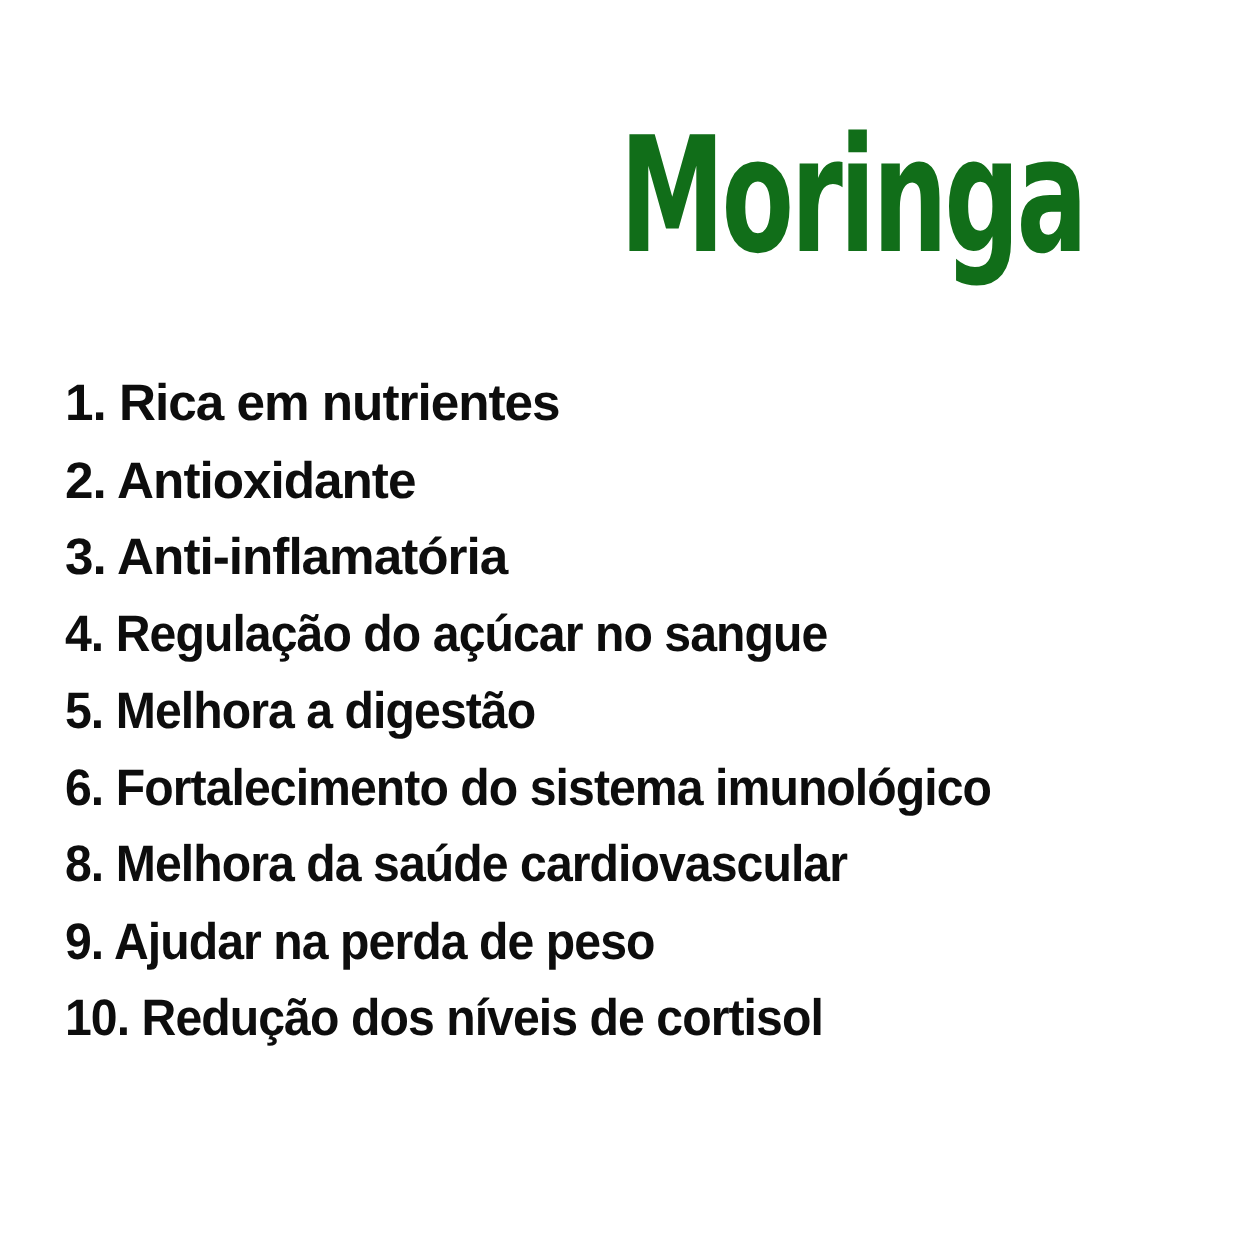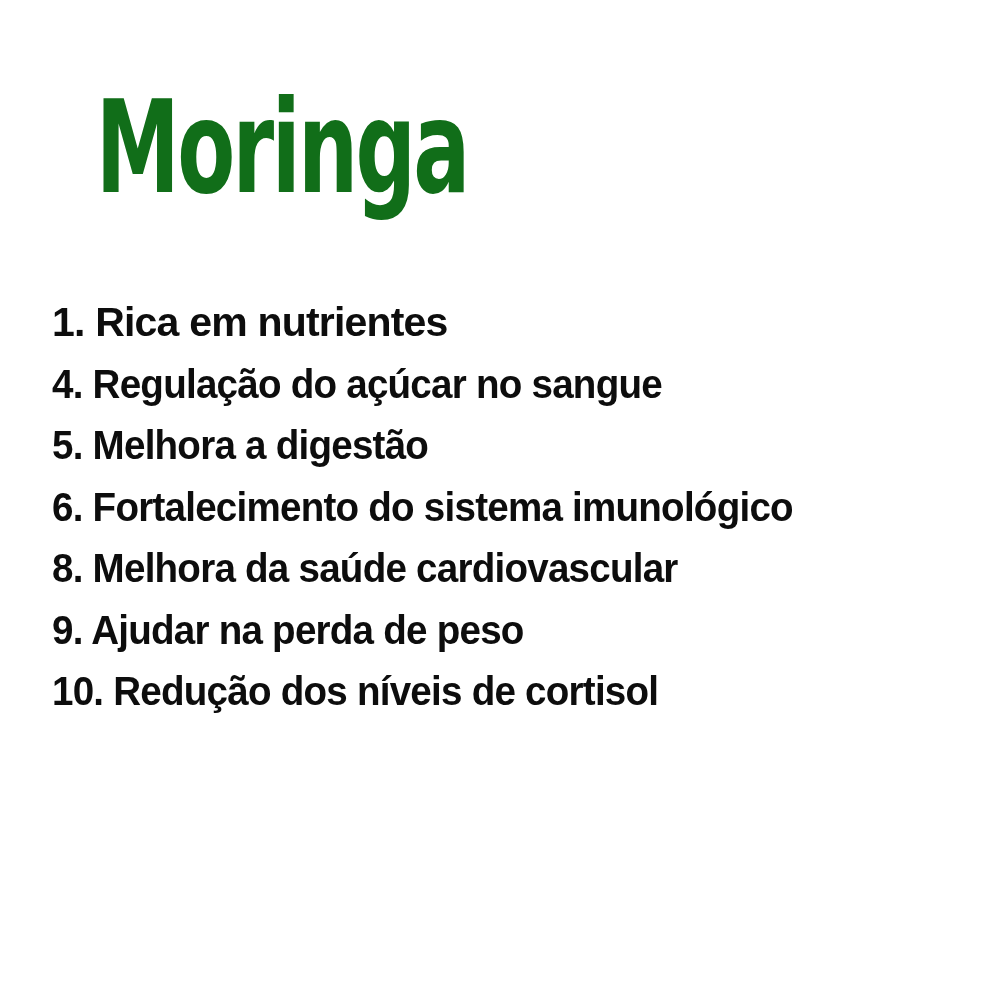--- a/index.html
+++ b/index.html
@@ -10,24 +10,24 @@
   .page {
     position: relative;
     width: 1000px;
     height: 1000px;
     background: #ffffff;
     overflow: hidden;
     font-family: "Liberation Sans", sans-serif;
   }
   .title-wrap {
     position: absolute;
-    top: 84px;
+    top: 94px;
     left: 0;
     width: 963px;
-    text-align: left;
+    text-align: right;
   }
   .title {
     display: inline-block;
     margin: 0;
     font-family: "DejaVu Sans", sans-serif;
     font-weight: 800;
     font-size: 128px;
     line-height: 1;
     color: #116e19;
     transform: scaleX(0.66);
@@ -60,20 +60,22 @@
 <body>
 
 <div class="page">
 
   <div class="title-wrap">
     <h1 class="title">Moringa</h1>
   </div>
 
   <div class="benefits-list">
     <div class="list-item">1. Rica em nutrientes</div>
+    <div class="list-item">2. Antioxidante</div>
+    <div class="list-item">3. Anti-inflamatória</div>
     <div class="list-item condensed">4. Regulação do açúcar no sangue</div>
     <div class="list-item condensed">5. Melhora a digestão</div>
     <div class="list-item condensed">6. Fortalecimento do sistema imunológico</div>
     <div class="list-item condensed">8. Melhora da saúde cardiovascular</div>
     <div class="list-item condensed">9. Ajudar na perda de peso</div>
     <div class="list-item condensed">10. Redução dos níveis de cortisol</div>
   </div>
 
 </div>
 

